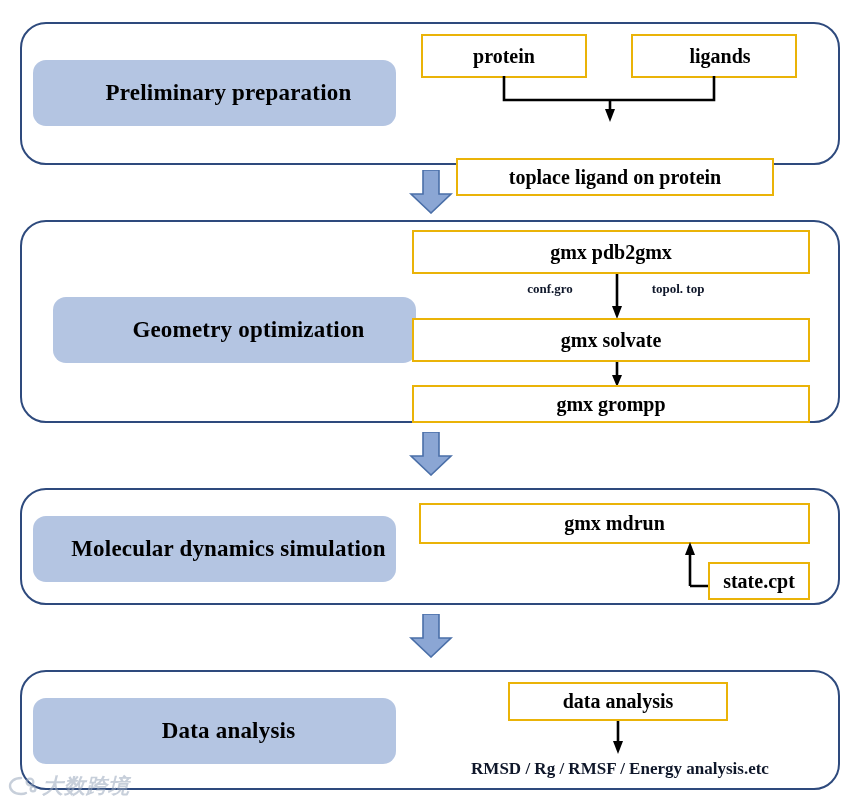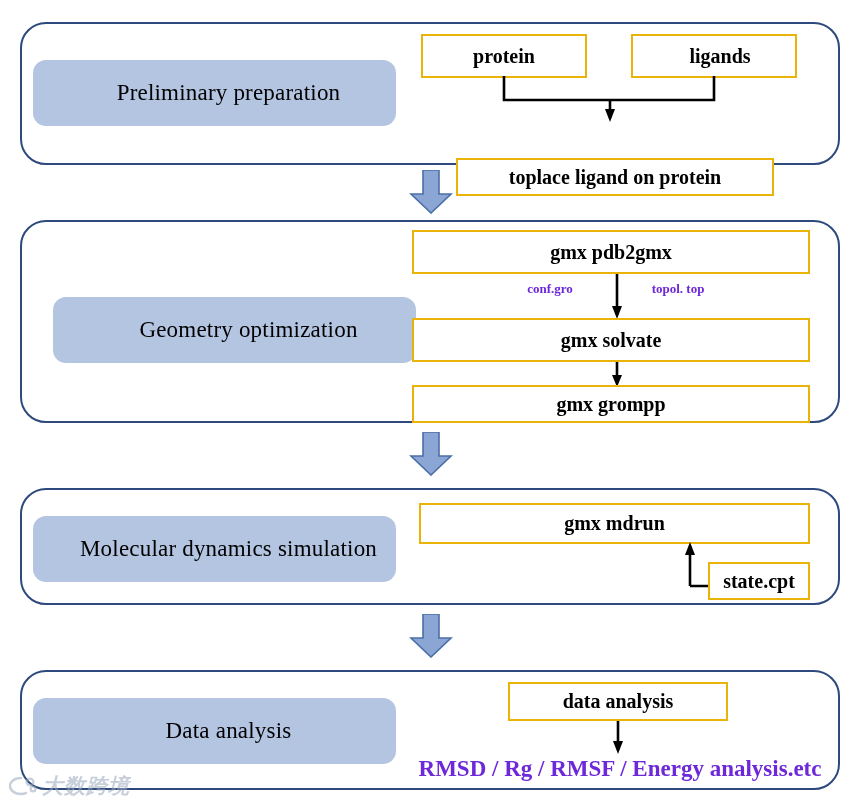--- a/index.html
+++ b/index.html
@@ -30,21 +30,21 @@
     position: absolute;
     box-sizing: border-box;
     background: #b4c5e2;
     border-radius: 13px;
     display: flex;
     align-items: center;
     justify-content: center;
     color: #000000;
     font-family: "Liberation Serif", "DejaVu Serif", serif;
     font-size: 23px;
-    font-weight: 400;
+    font-weight: 700;
     letter-spacing: 0.2px;
     white-space: nowrap;
     padding-left: 28px;
   }
 
   
   .node {
     position: absolute;
     box-sizing: border-box;
     border: 2px solid #eab308;
@@ -58,30 +58,30 @@
     font-weight: bold;
     white-space: nowrap;
   }
 
   
   .freetext {
     position: absolute;
     display: flex;
     align-items: center;
     justify-content: center;
-    color: #6d28d9;
+    color: #0f172a;
     font-family: "Liberation Serif", "DejaVu Serif", serif;
     font-weight: bold;
     white-space: nowrap;
   }
   .edge-label {
     font-size: 13px;
   }
   .result-text {
-    font-size: 23px;
+    font-size: 17px;
   }
 
   
   .conn {
     position: absolute;
     overflow: visible;
   }
   .conn path, .conn line {
     stroke: #000000;
     stroke-width: 2.6;

